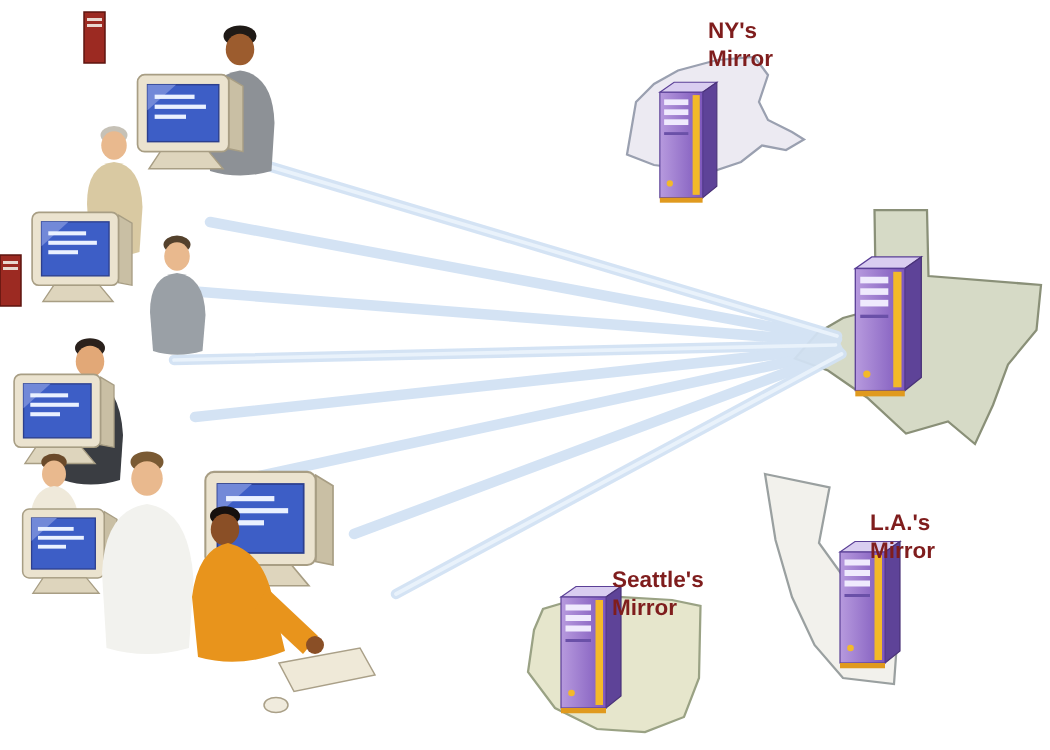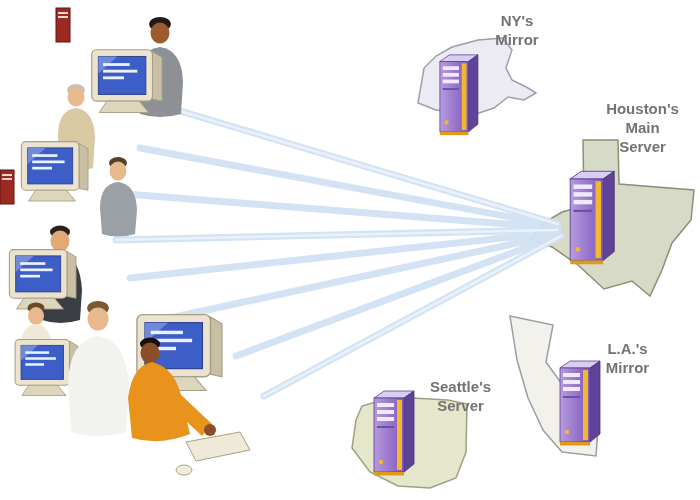--- a/index.html
+++ b/index.html
@@ -15,22 +15,21 @@
     position: absolute;
     left: 0; top: 0;
     width: 700px; height: 500px;
   }
   .node-label {
     position: absolute;
     font-family: "Liberation Sans", sans-serif;
     font-weight: bold;
     font-size: 15px;
     line-height: 1.25;
-    color: #737373;
-    text-align: center;
+    color: #7f1d1d;
     white-space: pre-line;
   }
 </style>
 </head>
 <body>
 
 <div class="stage">
 
   <svg class="diagram-svg" viewBox="0 0 700 500" aria-hidden="true">
     <defs>
@@ -154,21 +153,18 @@
         <circle cx="210" cy="430" r="6" fill="#8a4f26"></circle>
       </g>
 
       <polygon points="186,442 240,432 250,450 196,461" fill="#efe9d8" stroke="#aaa088" stroke-width="1"></polygon>
       <ellipse cx="184" cy="470" rx="8" ry="5" fill="#f0ebdd" stroke="#aaa088" stroke-width="1"></ellipse>
     </g>
   </svg>
 
   <div class="node-label" style="left:472px; top:12px; width:90px;">NY's
 Mirror</div>
-  <div class="node-label" style="left:590px; top:100px; width:105px;">Houston's
-Main
-Server</div>
   <div class="node-label" style="left:580px; top:340px; width:95px;">L.A.'s
 Mirror</div>
   <div class="node-label" style="left:408px; top:378px; width:105px;">Seattle's
-Server</div>
+Mirror</div>
 
 </div>
 
 </body></html>

